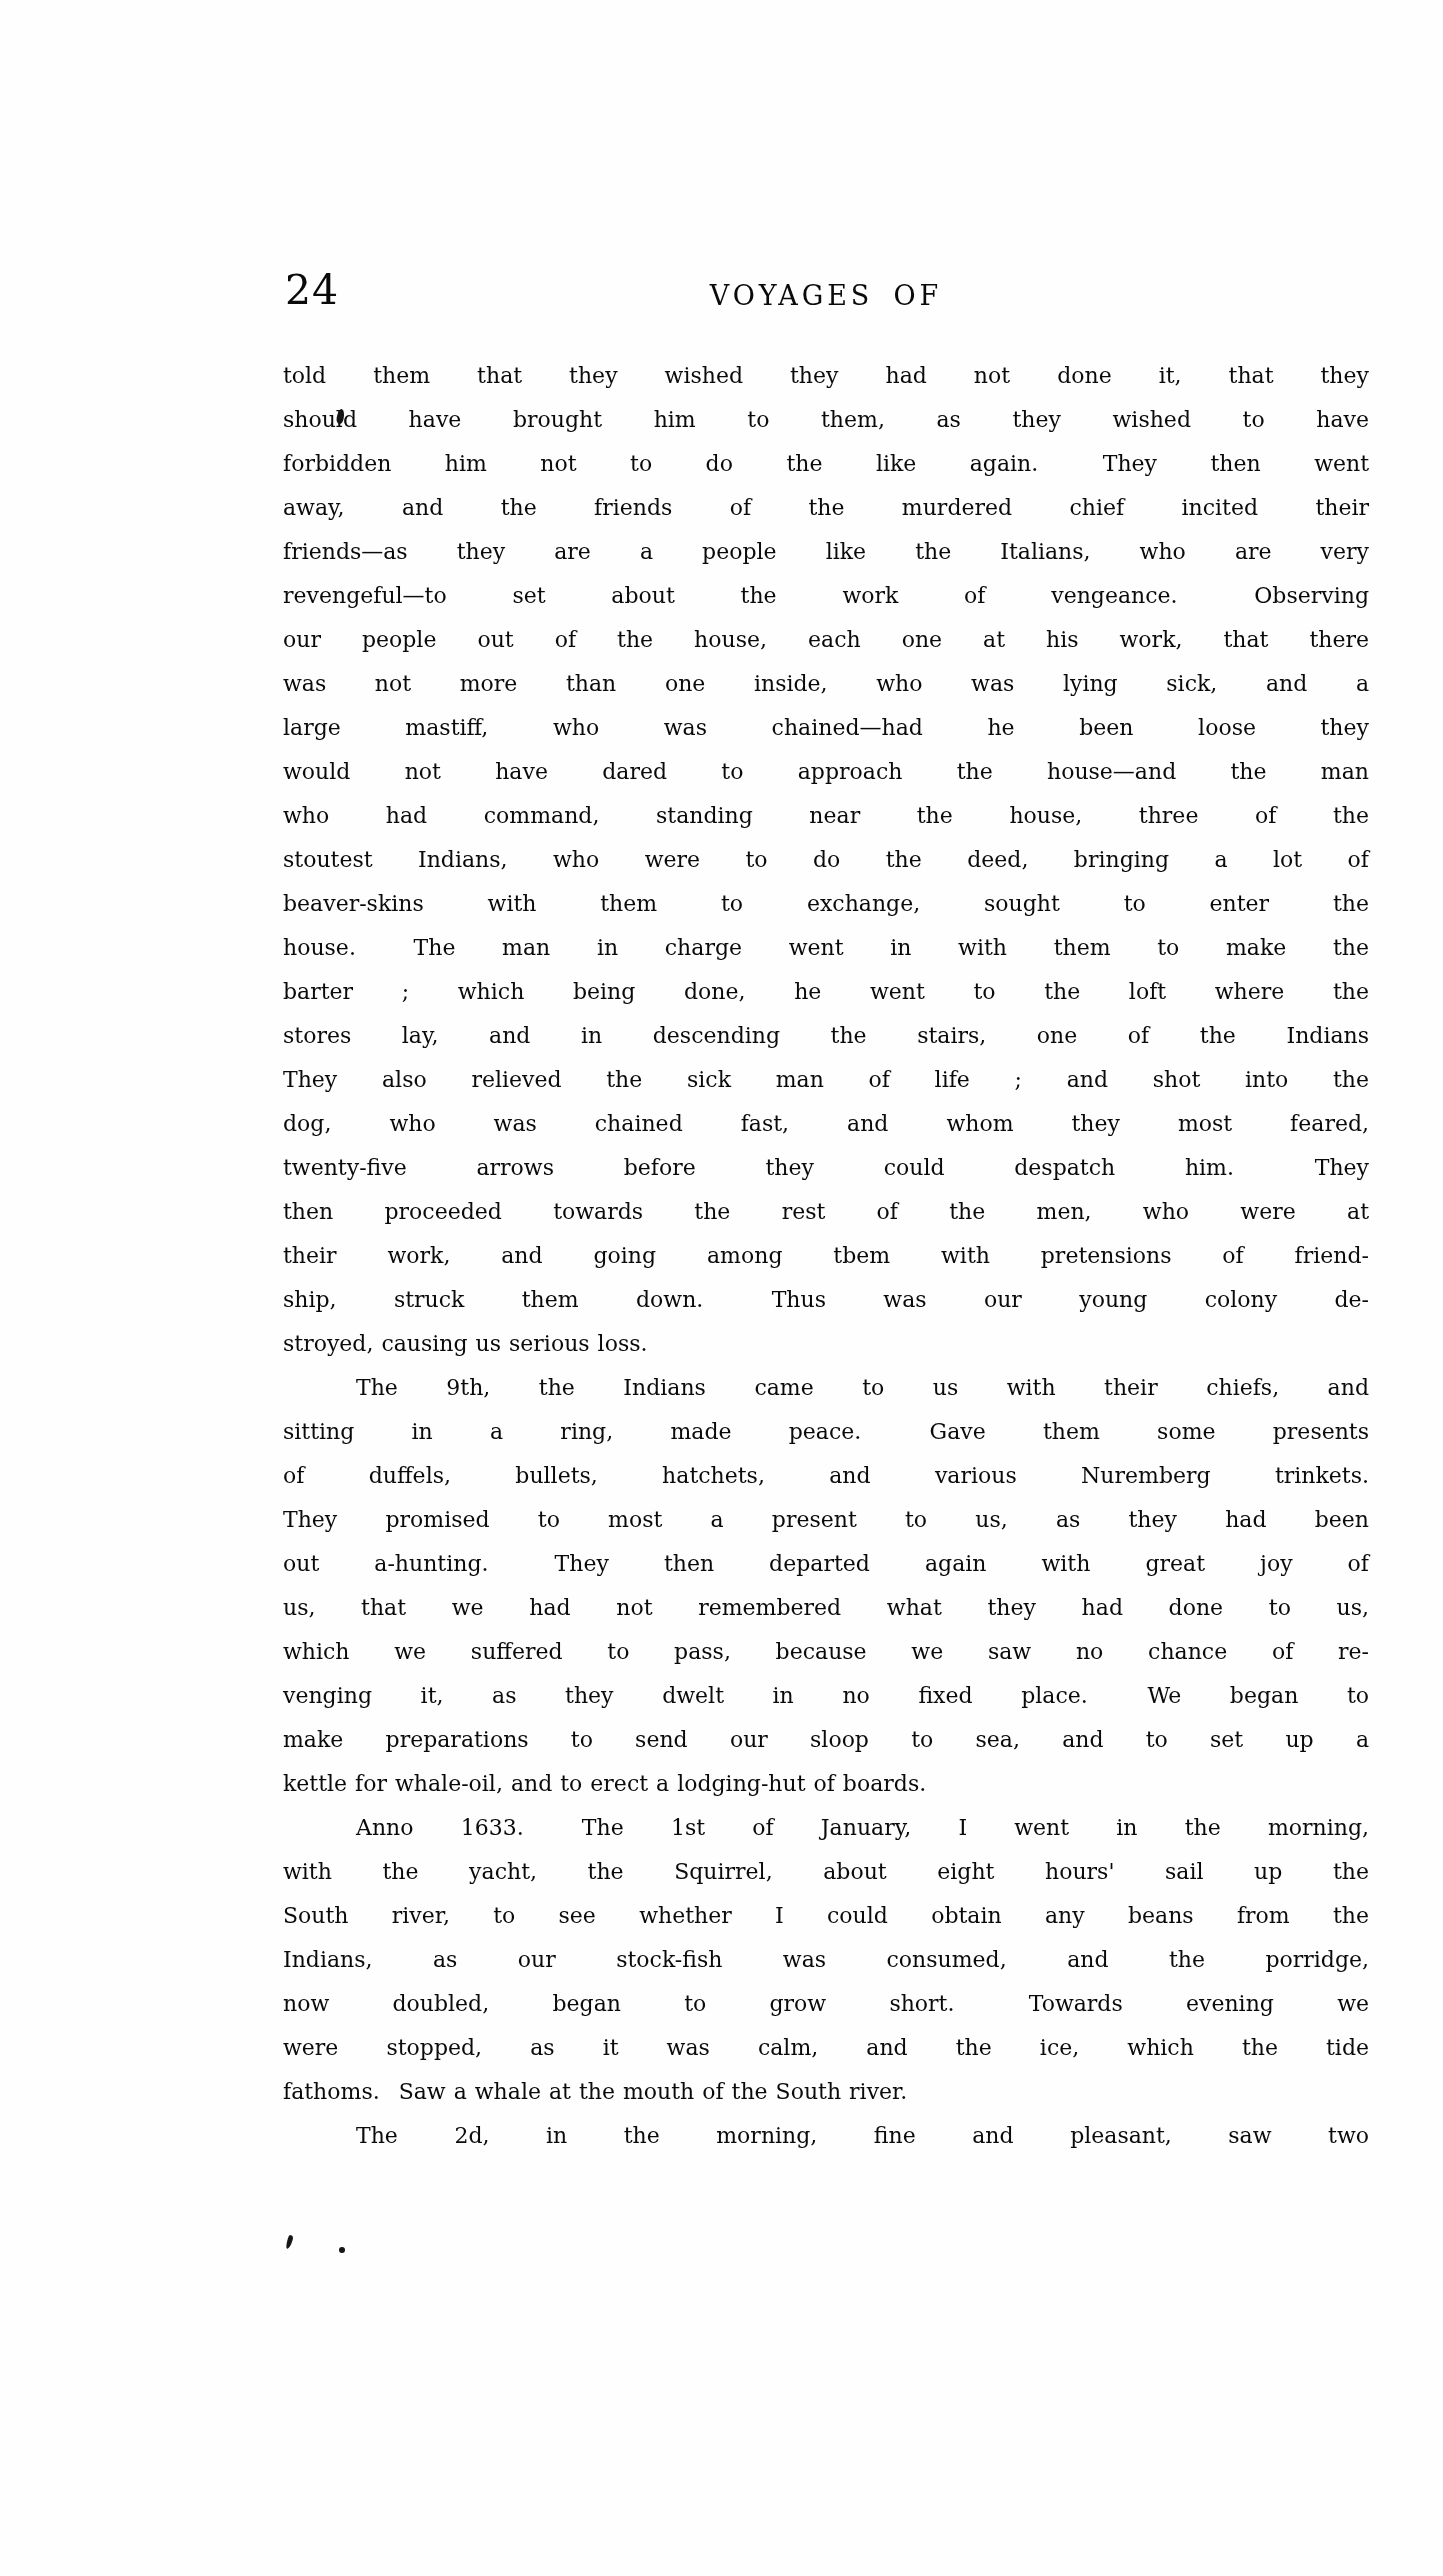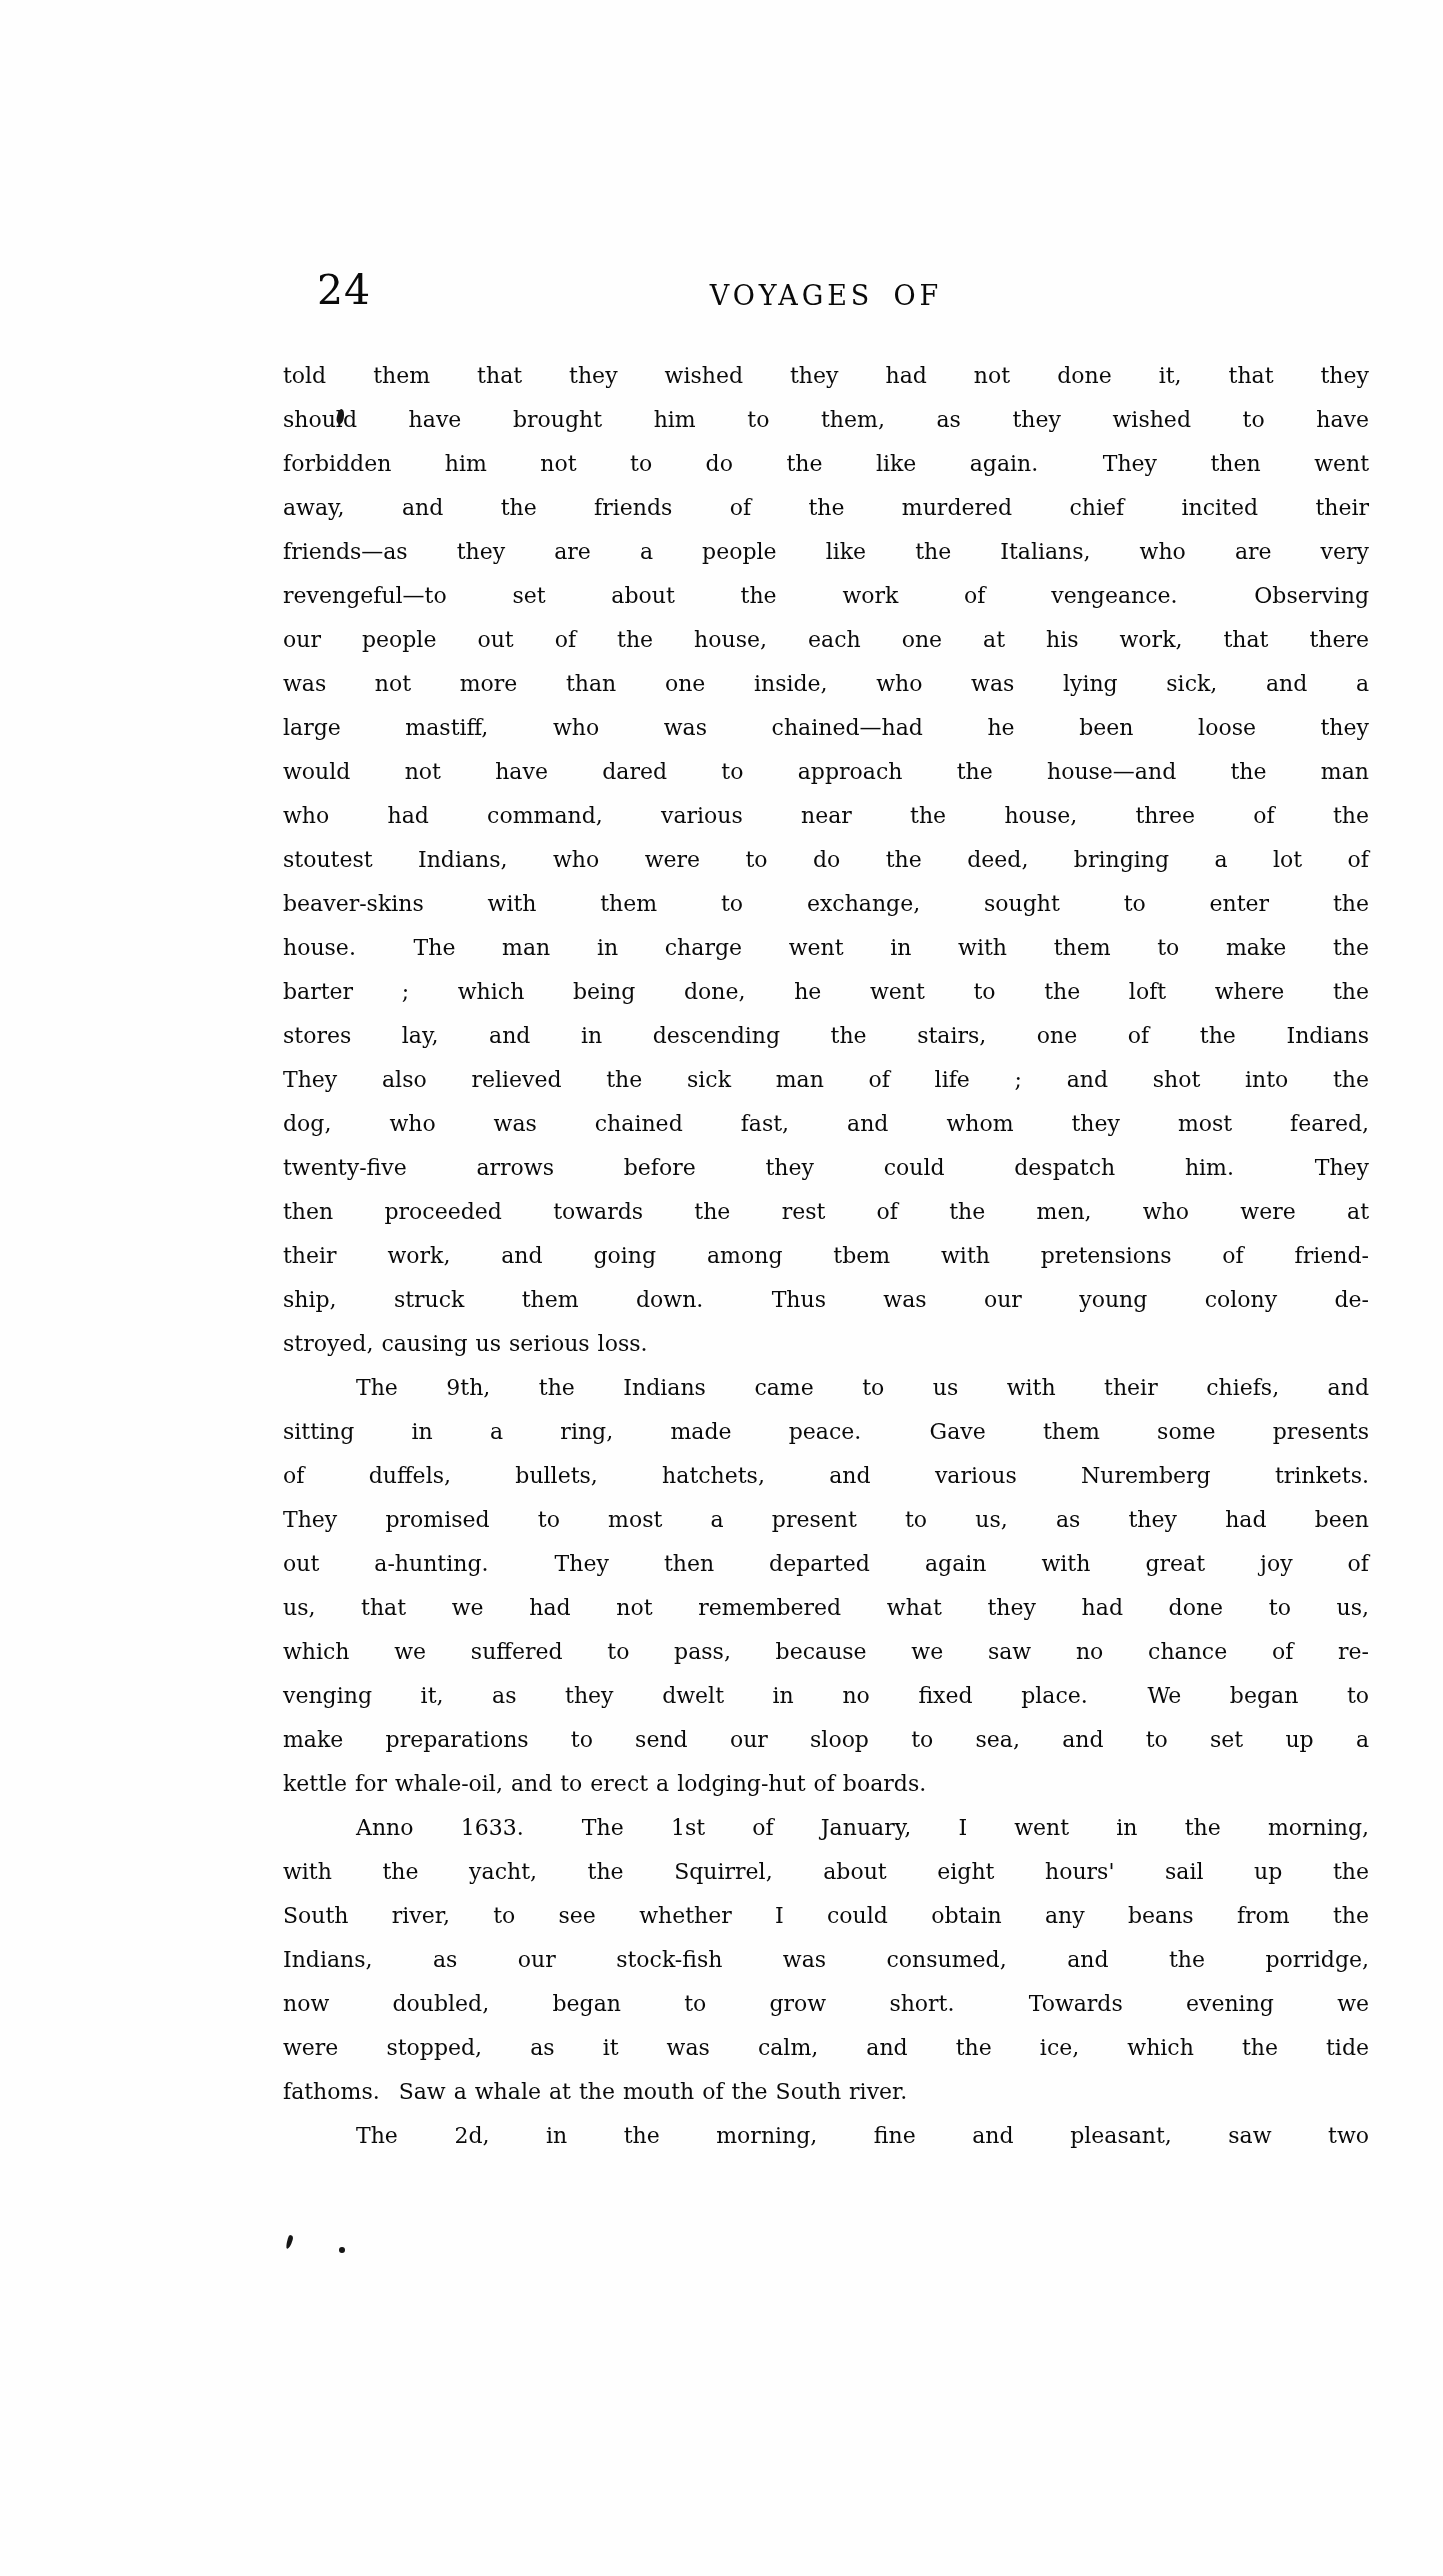--- a/index.html
+++ b/index.html
@@ -23,21 +23,20 @@
     width: 1086px;
     height: 62px;
   }
   .page-num {
     position: absolute;
     left: 1.9px;
     top: 0;
     font-size: 41px;
     line-height: 1;
     letter-spacing: 1px;
-    margin-left: 32px;
   }
   .head-title {
     display: block;
     text-align: center;
     padding-top: 11.6px;
     font-size: 27px;
     line-height: 1;
     letter-spacing: 3.9px;
     word-spacing: 7.8px;
   }
@@ -106,21 +105,21 @@
       <div class="ln">told them that they wished they had not done it, that they</div>
       <div class="ln">should have brought him to them, as they wished to have</div>
       <div class="ln">forbidden him not to do the like again.  They then went</div>
       <div class="ln">away, and the friends of the murdered chief incited their</div>
       <div class="ln">friends—as they are a people like the Italians, who are very</div>
       <div class="ln">revengeful—to set about the work of vengeance.  Observing</div>
       <div class="ln">our people out of the house, each one at his work, that there</div>
       <div class="ln">was not more than one inside, who was lying sick, and a</div>
       <div class="ln">large mastiff, who was chained—had he been loose they</div>
       <div class="ln">would not have dared to approach the house—and the man</div>
-      <div class="ln">who had command, various near the house, three of the</div>
+      <div class="ln">who had command, standing near the house, three of the</div>
       <div class="ln">stoutest Indians, who were to do the deed, bringing a lot of</div>
       <div class="ln">beaver-skins with them to exchange, sought to enter the</div>
       <div class="ln">house.  The man in charge went in with them to make the</div>
       <div class="ln">barter ; which being done, he went to the loft where the</div>
       <div class="ln">stores lay, and in descending the stairs, one of the Indians</div>
       <div class="ln">They also relieved the sick man of life ; and shot into the</div>
       <div class="ln">dog, who was chained fast, and whom they most feared,</div>
       <div class="ln">twenty-five arrows before they could despatch him.  They</div>
       <div class="ln">then proceeded towards the rest of the men, who were at</div>
       <div class="ln">their work, and going among tbem with pretensions of friend-</div>

